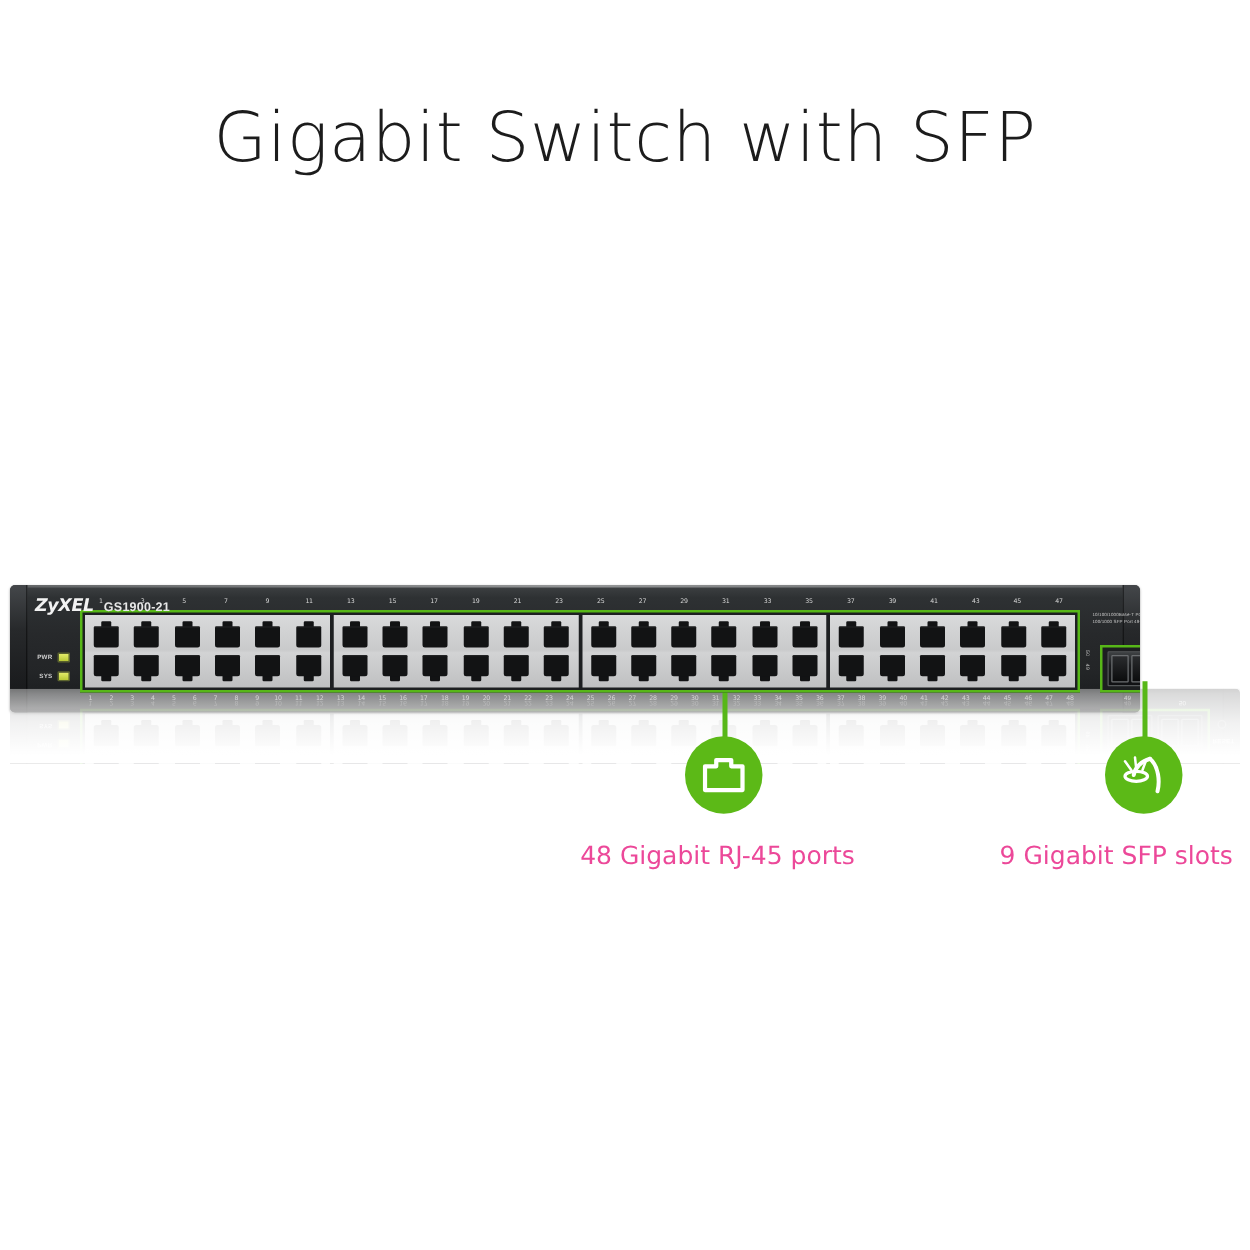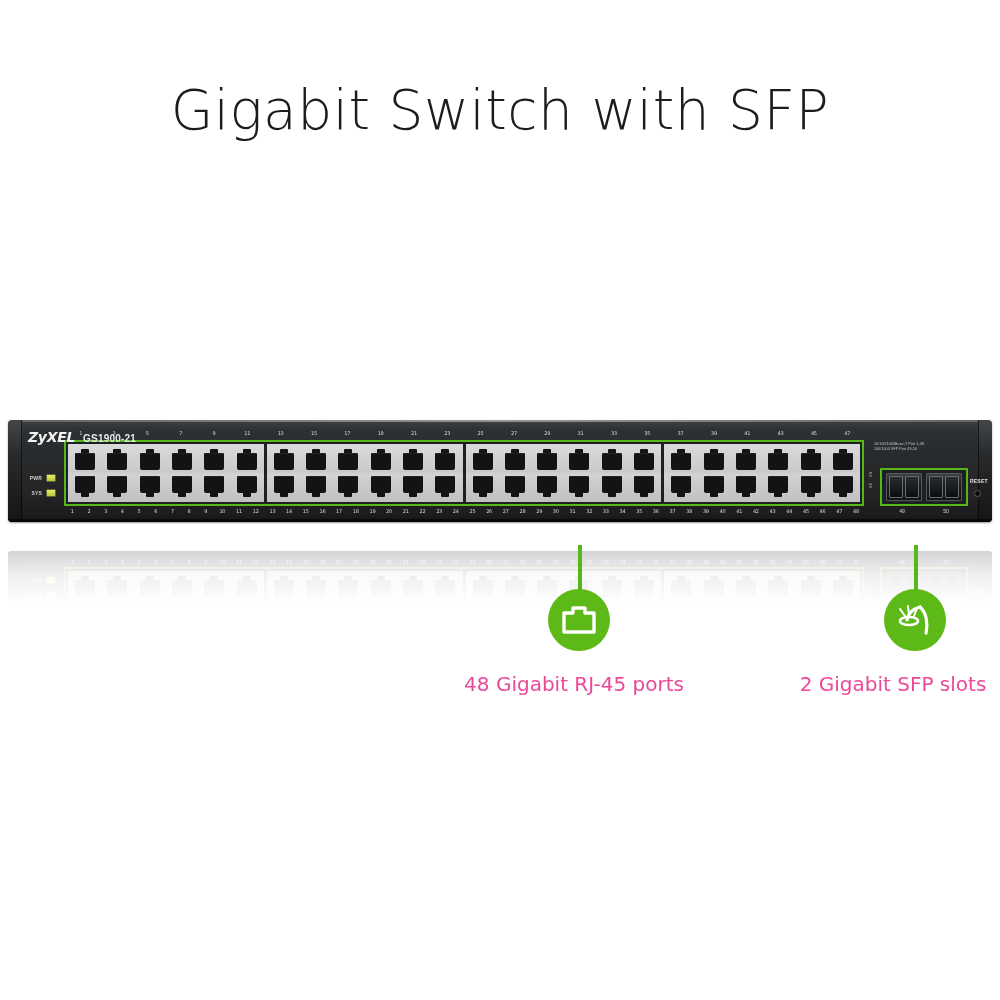--- a/index.html
+++ b/index.html
@@ -28,22 +28,22 @@
     letter-spacing: 0.5px;
     color: #1c1c1c;
     font-family: "DejaVu Sans", sans-serif;
     white-space: nowrap;
   }
 
   
   .device {
     position: absolute;
     left: 8px;
-    top: 420px;
-    width: 984px;
+    top: 468px;
+    width: 904px;
     height: 102px;
   }
   .chassis {
     position: absolute;
     inset: 0;
     border-radius: 4px;
     background:
       linear-gradient(to bottom,
         #4b4e50 0px, #3a3d3f 3px,
         #2e3133 10px, #27292b 40px,
@@ -1026,13 +1026,13 @@
     <path d="M24 4 C31 10 32 22 30 30" fill="none" stroke="#ffffff" stroke-width="3.2" stroke-linecap="round"></path>
     <path d="M24 4 C17 6 12 11 11 17" fill="none" stroke="#ffffff" stroke-width="3.2" stroke-linecap="round"></path>
     <ellipse cx="13" cy="18" rx="9" ry="4" fill="none" stroke="#ffffff" stroke-width="2.6"></ellipse>
     <g stroke="#ffffff" stroke-width="2" stroke-linecap="round">
       <line x1="9" y1="13" x2="4" y2="6"></line>
       <line x1="13" y1="12" x2="12" y2="3"></line>
       <line x1="18" y1="13" x2="21" y2="5"></line>
     </g>
   </svg>
 </div>
-<div class="callout-caption" style="left:893px; top:672px;">2 Gigabit SFP slots</div>
+<div class="callout-caption" style="left:893px; top:672px;">9 Gigabit SFP slots</div>
 
 </body></html>

